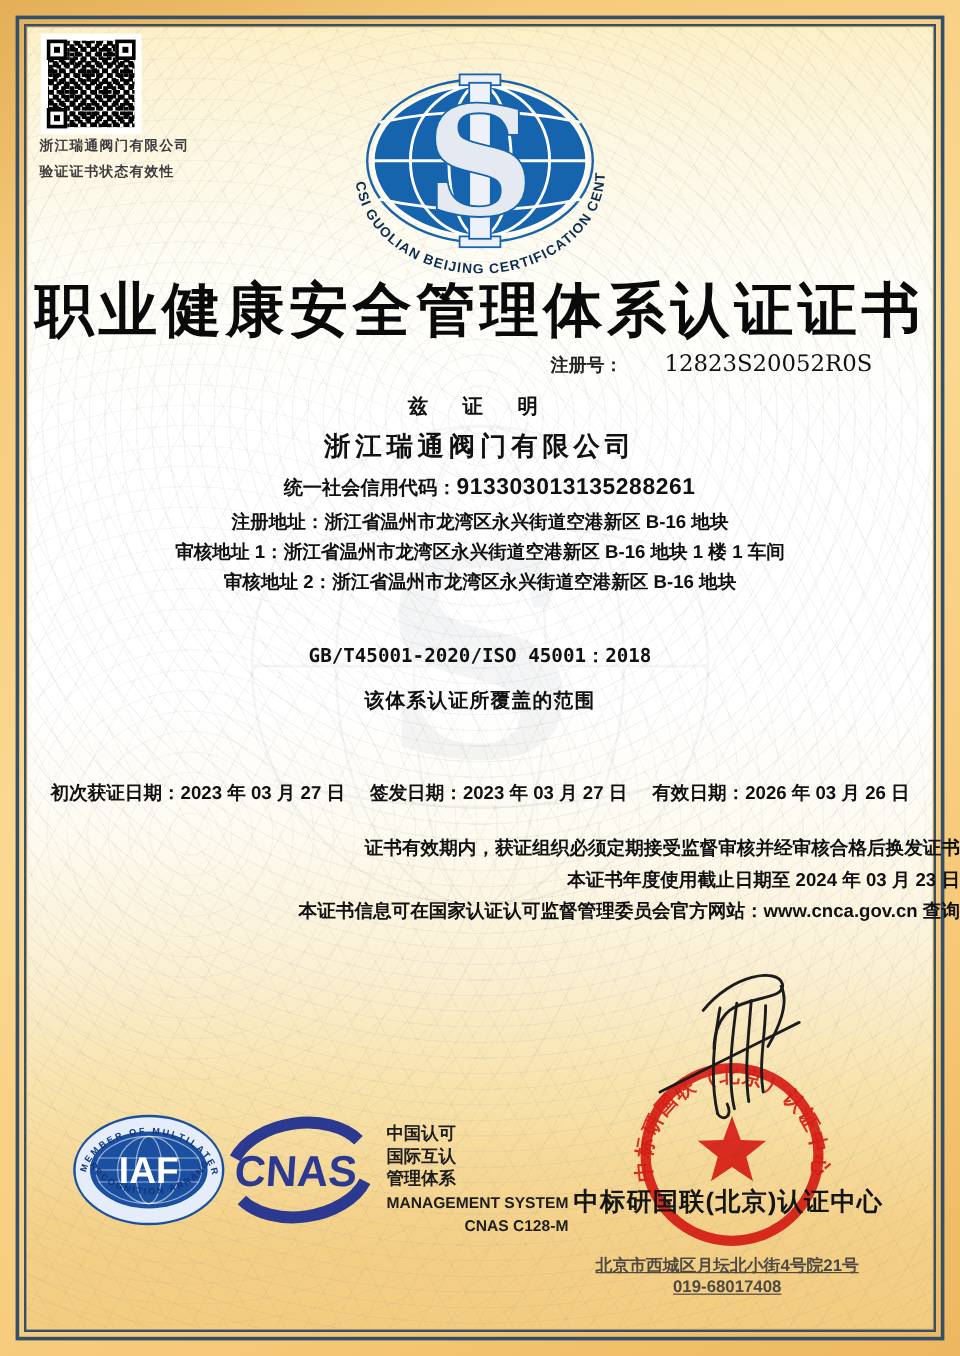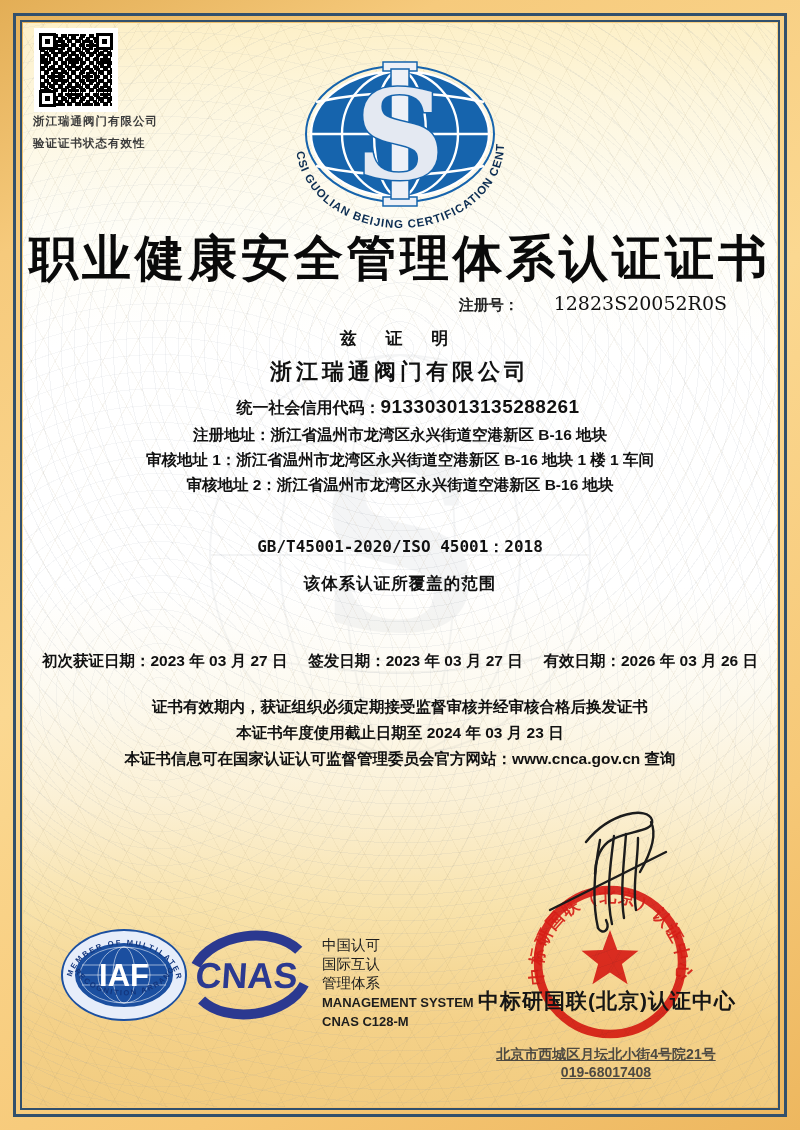--- a/index.html
+++ b/index.html
@@ -42,30 +42,30 @@
   .credit{top:396px;font-size:16px;padding-left:16px;}
   .credit b{font-size:19px;letter-spacing:.5px;}
   .addr1{top:425px}.addr2{top:450px}.addr3{top:475px}
   .addr{font-size:15.5px;}
   .sysline{top:505px;font-size:16.5px;letter-spacing:1px;}
   .standard{top:537px;font-size:16px;font-family:"DejaVu Sans Mono",monospace;font-weight:bold;color:#111;}
   .scopeintro{top:573px;font-size:16.5px;letter-spacing:1px;}
   .scope{top:607px;font-size:16px;letter-spacing:.5px;}
   .dates{top:651px;left:42px;right:42px;display:flex;justify-content:space-between;font-size:15.5px;}
   .note1{top:697px}.note2{top:723px}.note3{top:749px}
-  .note{font-size:15.5px;}
+  .note{font-size:15.5px;text-align:right;}
   .wm{left:190px;top:340px;opacity:.06;}
   .sig{left:548px;top:806px;}
   .seal{left:522px;top:874px;mix-blend-mode:multiply;}
   .issuer{left:478px;top:987px;font-size:21px;font-weight:600;color:#151515;letter-spacing:1px;white-space:nowrap;}
   .iaf{left:58px;top:927px;}
   .cnas{left:186px;top:928px;}
   .cnas-block{left:322px;top:936px;color:#1d1d1d;line-height:19px;}
-  .cnas-block .cn{font-size:14.5px;font-weight:normal;}
-  .cnas-block .en{font-size:13px;font-weight:bold;}
+  .cnas-block .cn{font-size:14.5px;font-weight:bold;}
+  .cnas-block .en{font-size:13px;font-weight:bold;text-align:right;}
   .addr-foot{left:460px;width:292px;text-align:center;color:#4e4a42;font-weight:bold;text-decoration:underline;}
   .foot1{top:1046px;font-size:14px;}
   .foot2{top:1064px;font-size:14px;}
 </style>
 </head>
 <body>
 
 <div class="page">
   <div class="cert"></div>
   <div class="frame-outer"></div>

